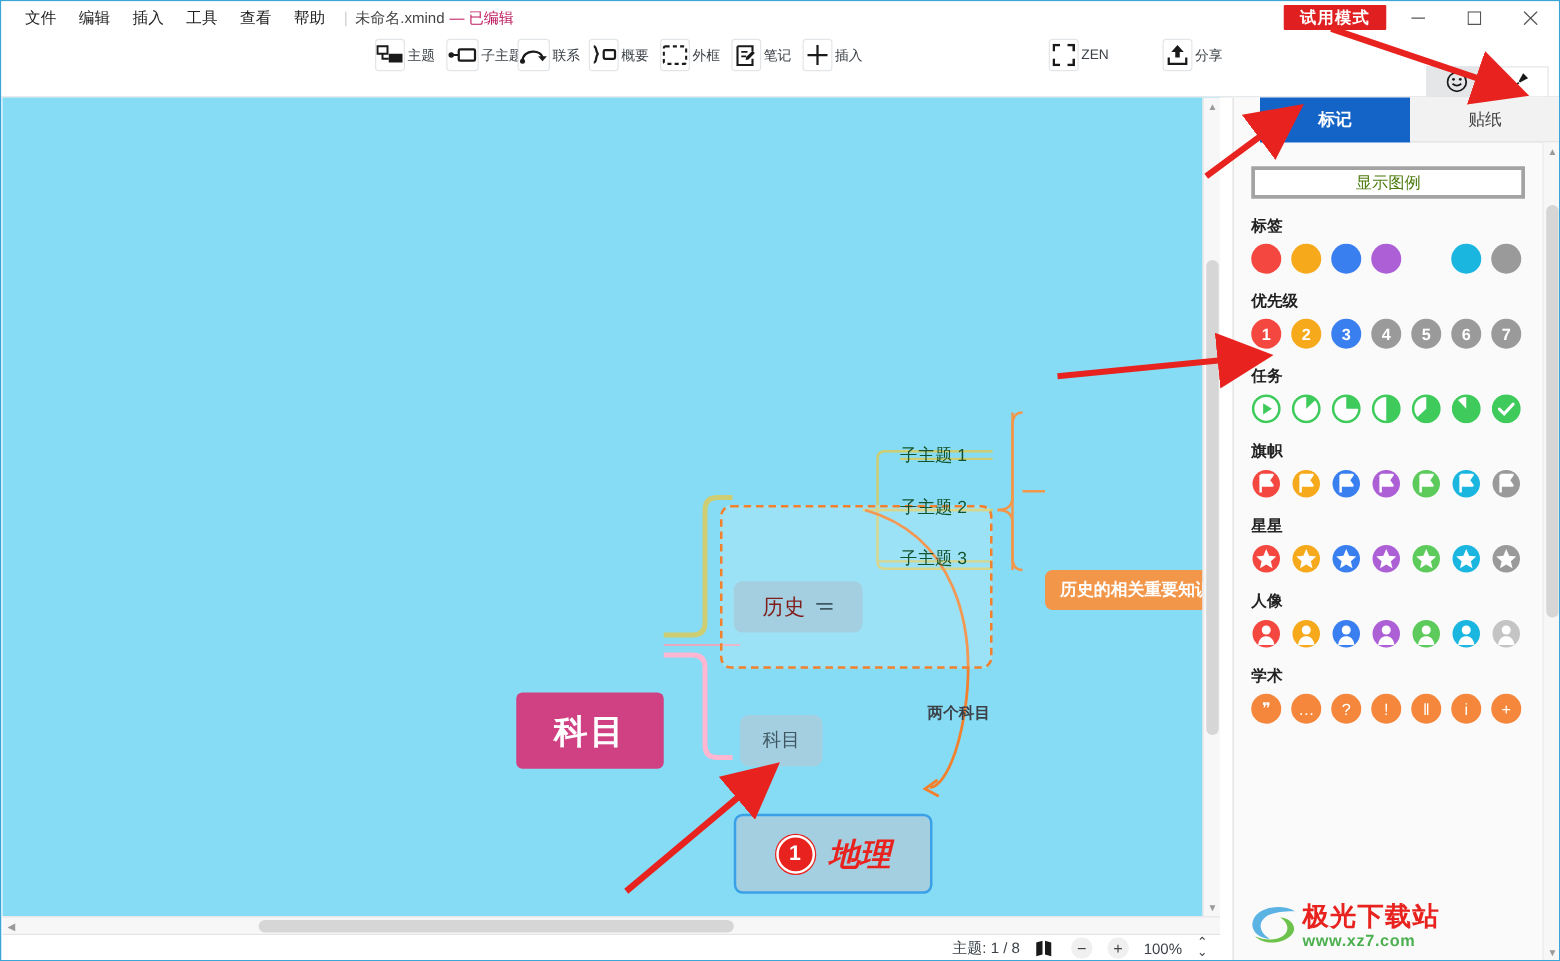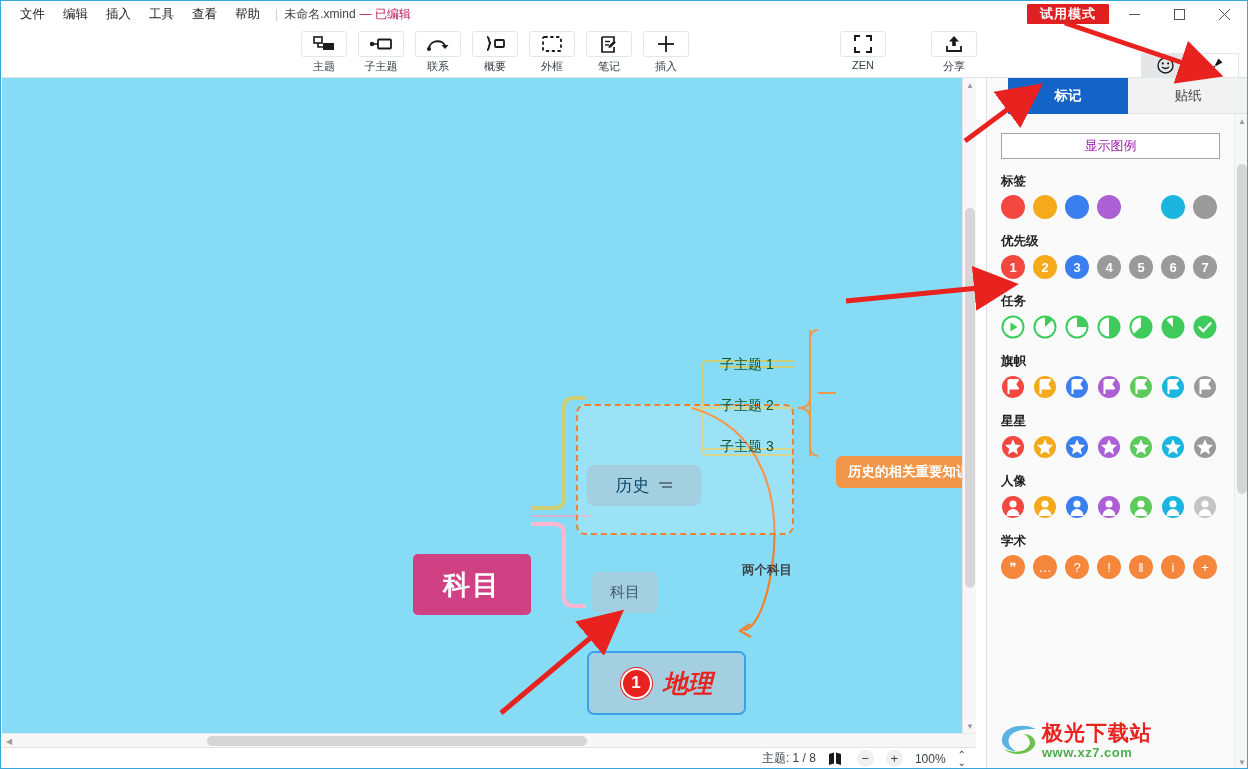--- a/index.html
+++ b/index.html
@@ -49,21 +49,21 @@
     background: #fff; border-bottom: 1px solid #dfe3e6;
   }
   .view-tabs { position: absolute; left: 14px; top: 9px; display: flex; align-items: center; gap: 4px; }
   .view-tab {
     font-size: 13px; padding: 6px 16px; border-radius: 14px; color: #8a9199; white-space: nowrap;
   }
   .view-tab.active { background: #e6e6e6; color: #1a1a1a; font-weight: bold; }
 
   .tool-group { position: absolute; top: 4px; display: flex; gap: 9px; }
   .tool-btn {
-    width: 48px; display: flex; flex-direction: column; align-items: center; gap: 2px;
+    width: 48px; display: flex; align-items: center; gap: 2px;
   }
   .tool-ico {
     width: 46px; height: 26px; display: flex; align-items: center; justify-content: center;
     border: 1px solid #e3e6e9; border-radius: 3px; background: #fff;
   }
   .tool-label { font-size: 11px; color: #3b4147; white-space: nowrap; }
 
   .panel-toggle { position: absolute; right: 10px; top: 26px; display: flex; flex-direction: column; }
   .pt-row { display: flex; }
   .pt-btn { width: 49px; display: flex; flex-direction: column; align-items: center; }
@@ -94,22 +94,22 @@
   .hs-arrow { position: absolute; top: 0; width: 14px; height: 14px; display:flex; align-items:center; justify-content:center; font-size: 8px; color:#9a9a9a; }
 
   
   .node { position: absolute; display: flex; align-items: center; justify-content: center; }
   .node-root {
     left: 411px; top: 476px; width: 118px; height: 61px;
     background: #cf4183; border-radius: 5px; color: #fff;
     font-size: 27px; font-weight: bold; letter-spacing: 2px;
   }
   .node-history {
-    left: 585px; top: 387px; width: 114px; height: 41px;
-    background: #a4cfe0; border-radius: 7px; color: #0c4a6e; font-size: 17px;
+    left: 585px; top: 387px; width: 103px; height: 41px;
+    background: #a4cfe0; border-radius: 7px; color: #7f1d1d; font-size: 17px;
     gap: 8px;
   }
   .node-sub {
     background: transparent; color: #14532d; font-size: 14px;
   }
   .node-kemu {
     left: 590px; top: 494px; width: 66px; height: 41px;
     background: #a4cfe0; border-radius: 7px; color: #3f5663; font-size: 15px;
   }
   .node-geo {
@@ -161,22 +161,22 @@
   .rp-tabs { display: flex; height: 36px; padding-left: 21px; }
   .rp-tab {
     flex: 1; display: flex; align-items: center; justify-content: center;
     font-size: 13.5px; background: #f2f2f2; color: #444; border-bottom: 1px solid #e1e1e1;
   }
   .rp-tab.active { background: #1464c8; color: #fff; font-weight: bold; border-bottom: none; }
 
   .rp-body { position: absolute; left:0; top: 36px; width: 247px; height: 655px; overflow: hidden; padding: 0 14px; }
   .legend-btn {
     margin-top: 19px; width: 100%; height: 26px; background: #fff;
-    border: 1px solid #a3a3a3; display: flex; align-items: center; justify-content: center;
-    font-size: 13px; color: #a21caf;
+    border: 3px solid #a3a3a3; display: flex; align-items: center; justify-content: center;
+    font-size: 13px; color: #4d7c0f;
   }
 
   .section { margin-top: 14px; }
   .section-title { font-size: 12.5px; color: #222; font-weight: bold; margin-bottom: 5px; }
   .icon-row { display: flex; gap: 8px; margin-bottom: 4px; }
   .mk { width: 24px; height: 24px; border-radius: 50%; display: flex; align-items: center; justify-content: center; }
   .mk.num { color: #fff; font-weight: bold; font-size: 13px; }
   .mk.emoji { font-size: 17px; line-height: 1; background: transparent; }
   .mk.flag, .mk.star, .mk.person, .mk.arrow, .mk.acad { color: #fff; font-size: 13px; }
   .mk.task { background: #fff; }

